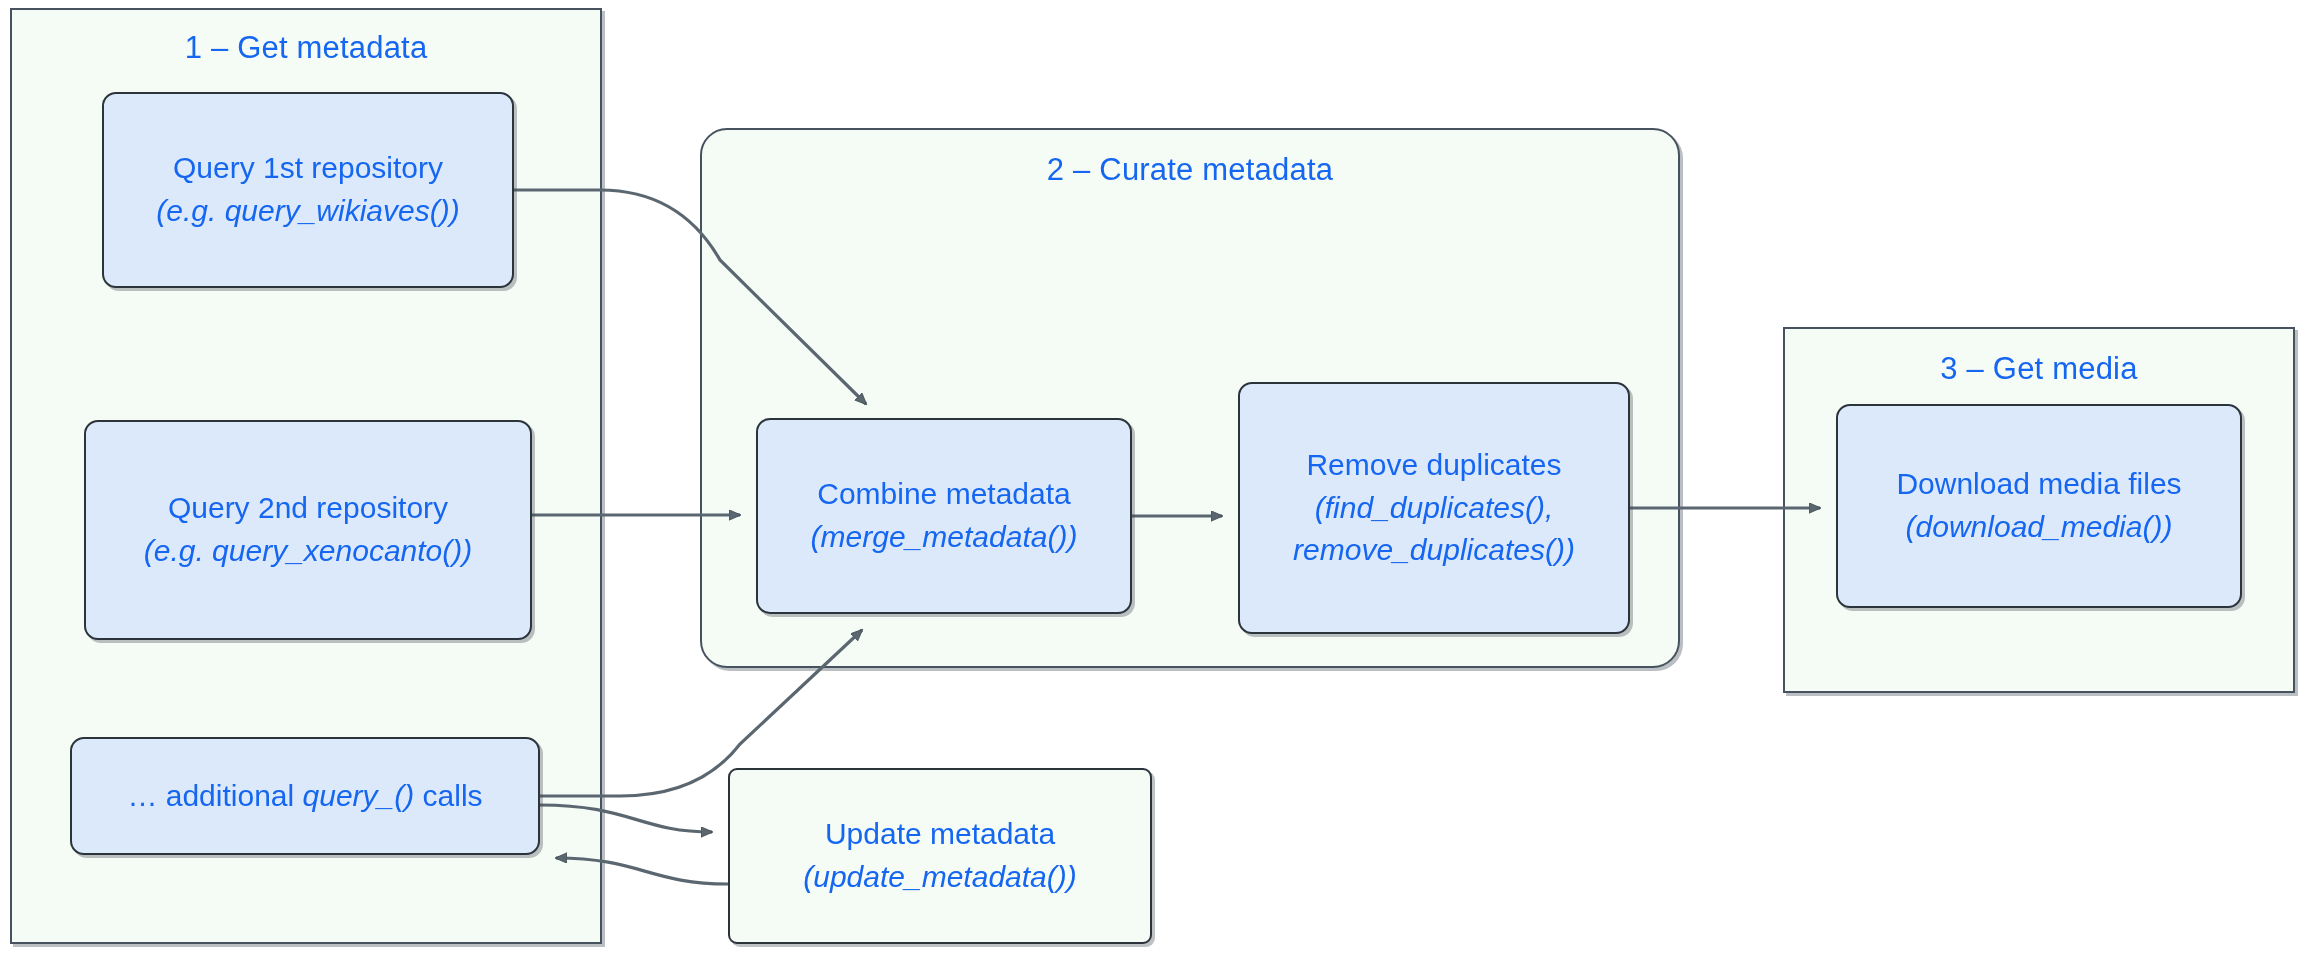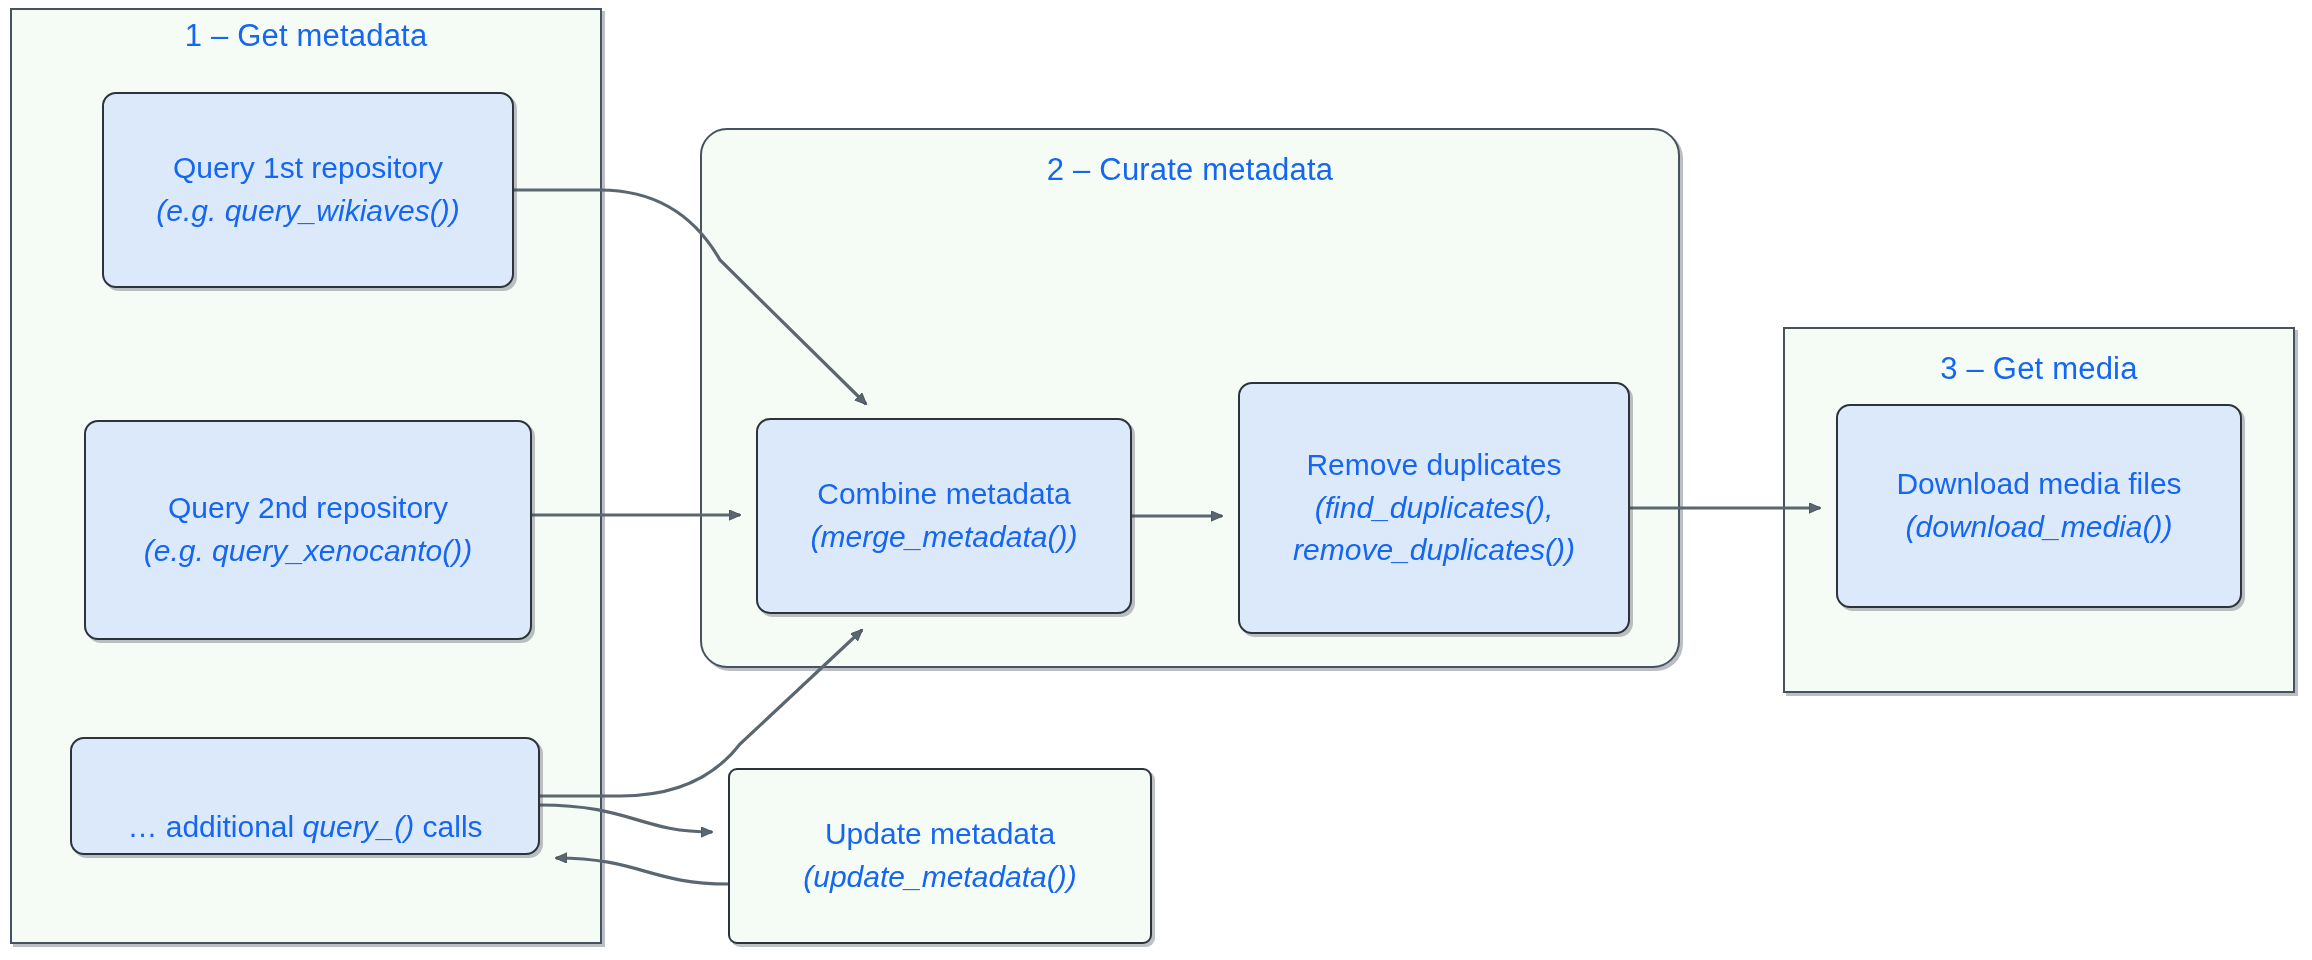--- a/index.html
+++ b/index.html
@@ -48,27 +48,27 @@
   }
   .node.plain{background:#f5fbf5;}
   .node .ln{display:block;white-space:nowrap;}
   .node .fn{font-style:italic;}
 
   
   #panel-get-metadata   {left:10px;  top:8px;   width:592px; height:936px;}
   #panel-curate         {left:700px; top:128px; width:980px; height:540px;border-radius:27px;}
   #panel-get-media      {left:1783px;top:327px; width:512px; height:366px;}
 
-  #title-get-metadata{top:8px;}
+  #title-get-metadata{top:20px;}
   #title-curate{top:22px;}
   #title-get-media{top:22px;}
 
   #node-query1   {left:102px; top:92px;  width:412px; height:196px;}
   #node-query2   {left:84px;  top:420px; width:448px; height:220px;}
-  #node-queryn   {left:70px;  top:737px; width:470px; height:118px;justify-content:flex-end;}
+  #node-queryn   {left:70px;  top:737px; width:470px; height:118px;}
   #node-combine  {left:756px; top:418px; width:376px; height:196px;}
   #node-dedupe   {left:1238px;top:382px; width:392px; height:252px;}
   #node-download {left:1836px;top:404px; width:406px; height:204px;}
   #node-update   {left:728px; top:768px; width:424px; height:176px;border-radius:9px;}
 </style>
 </head>
 <body>
 
 <div id="stage">
 

